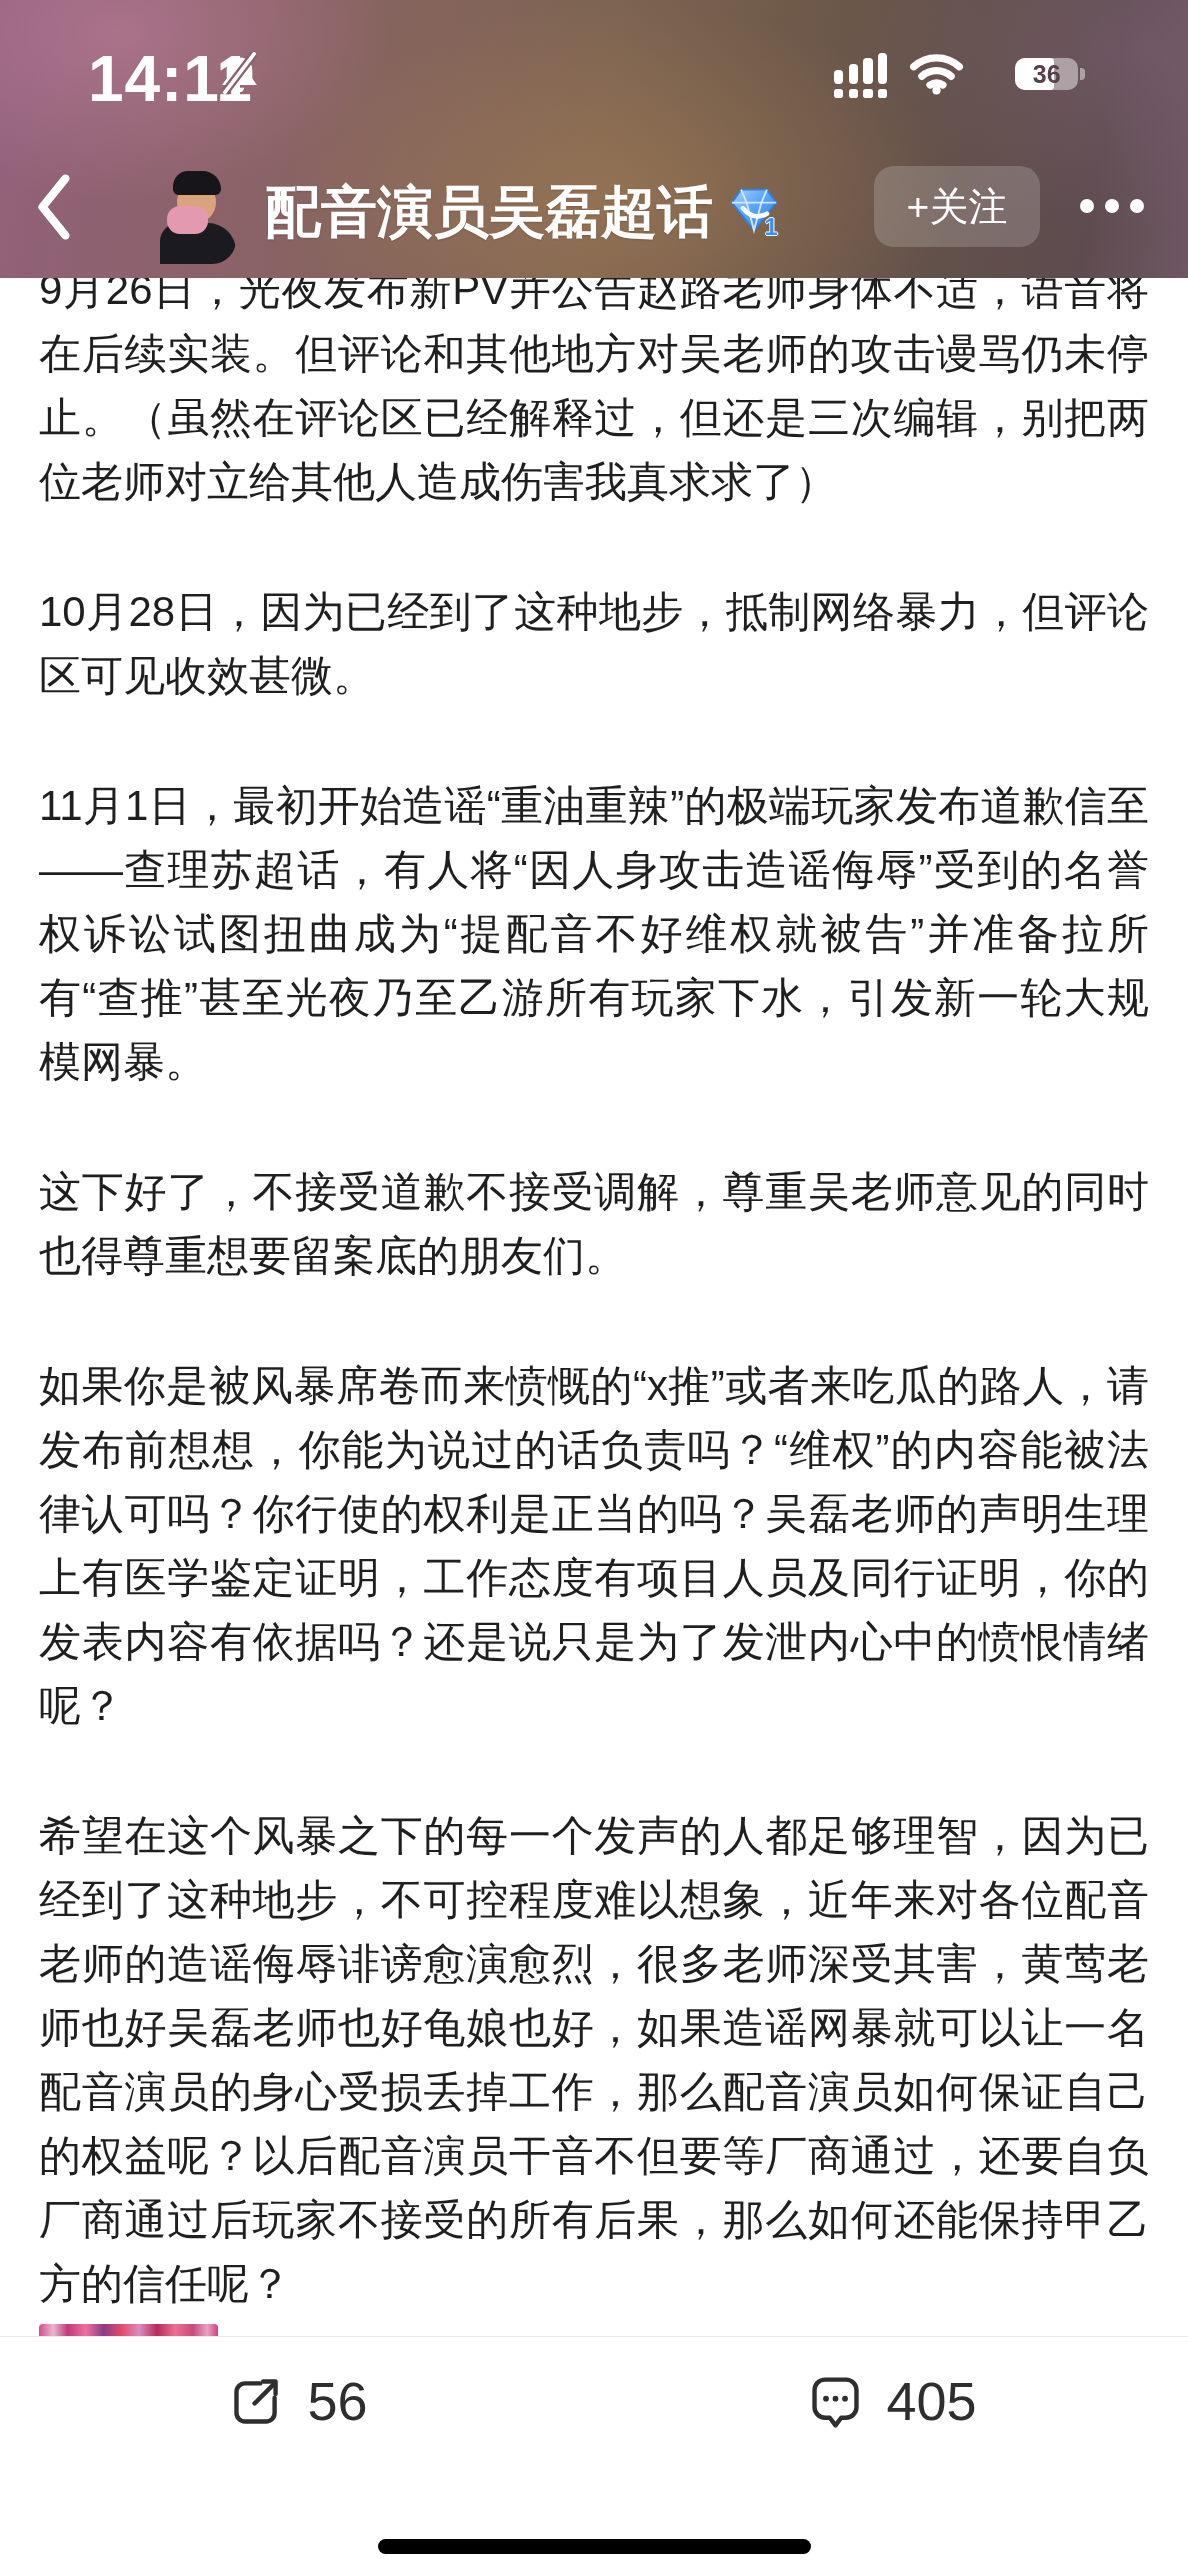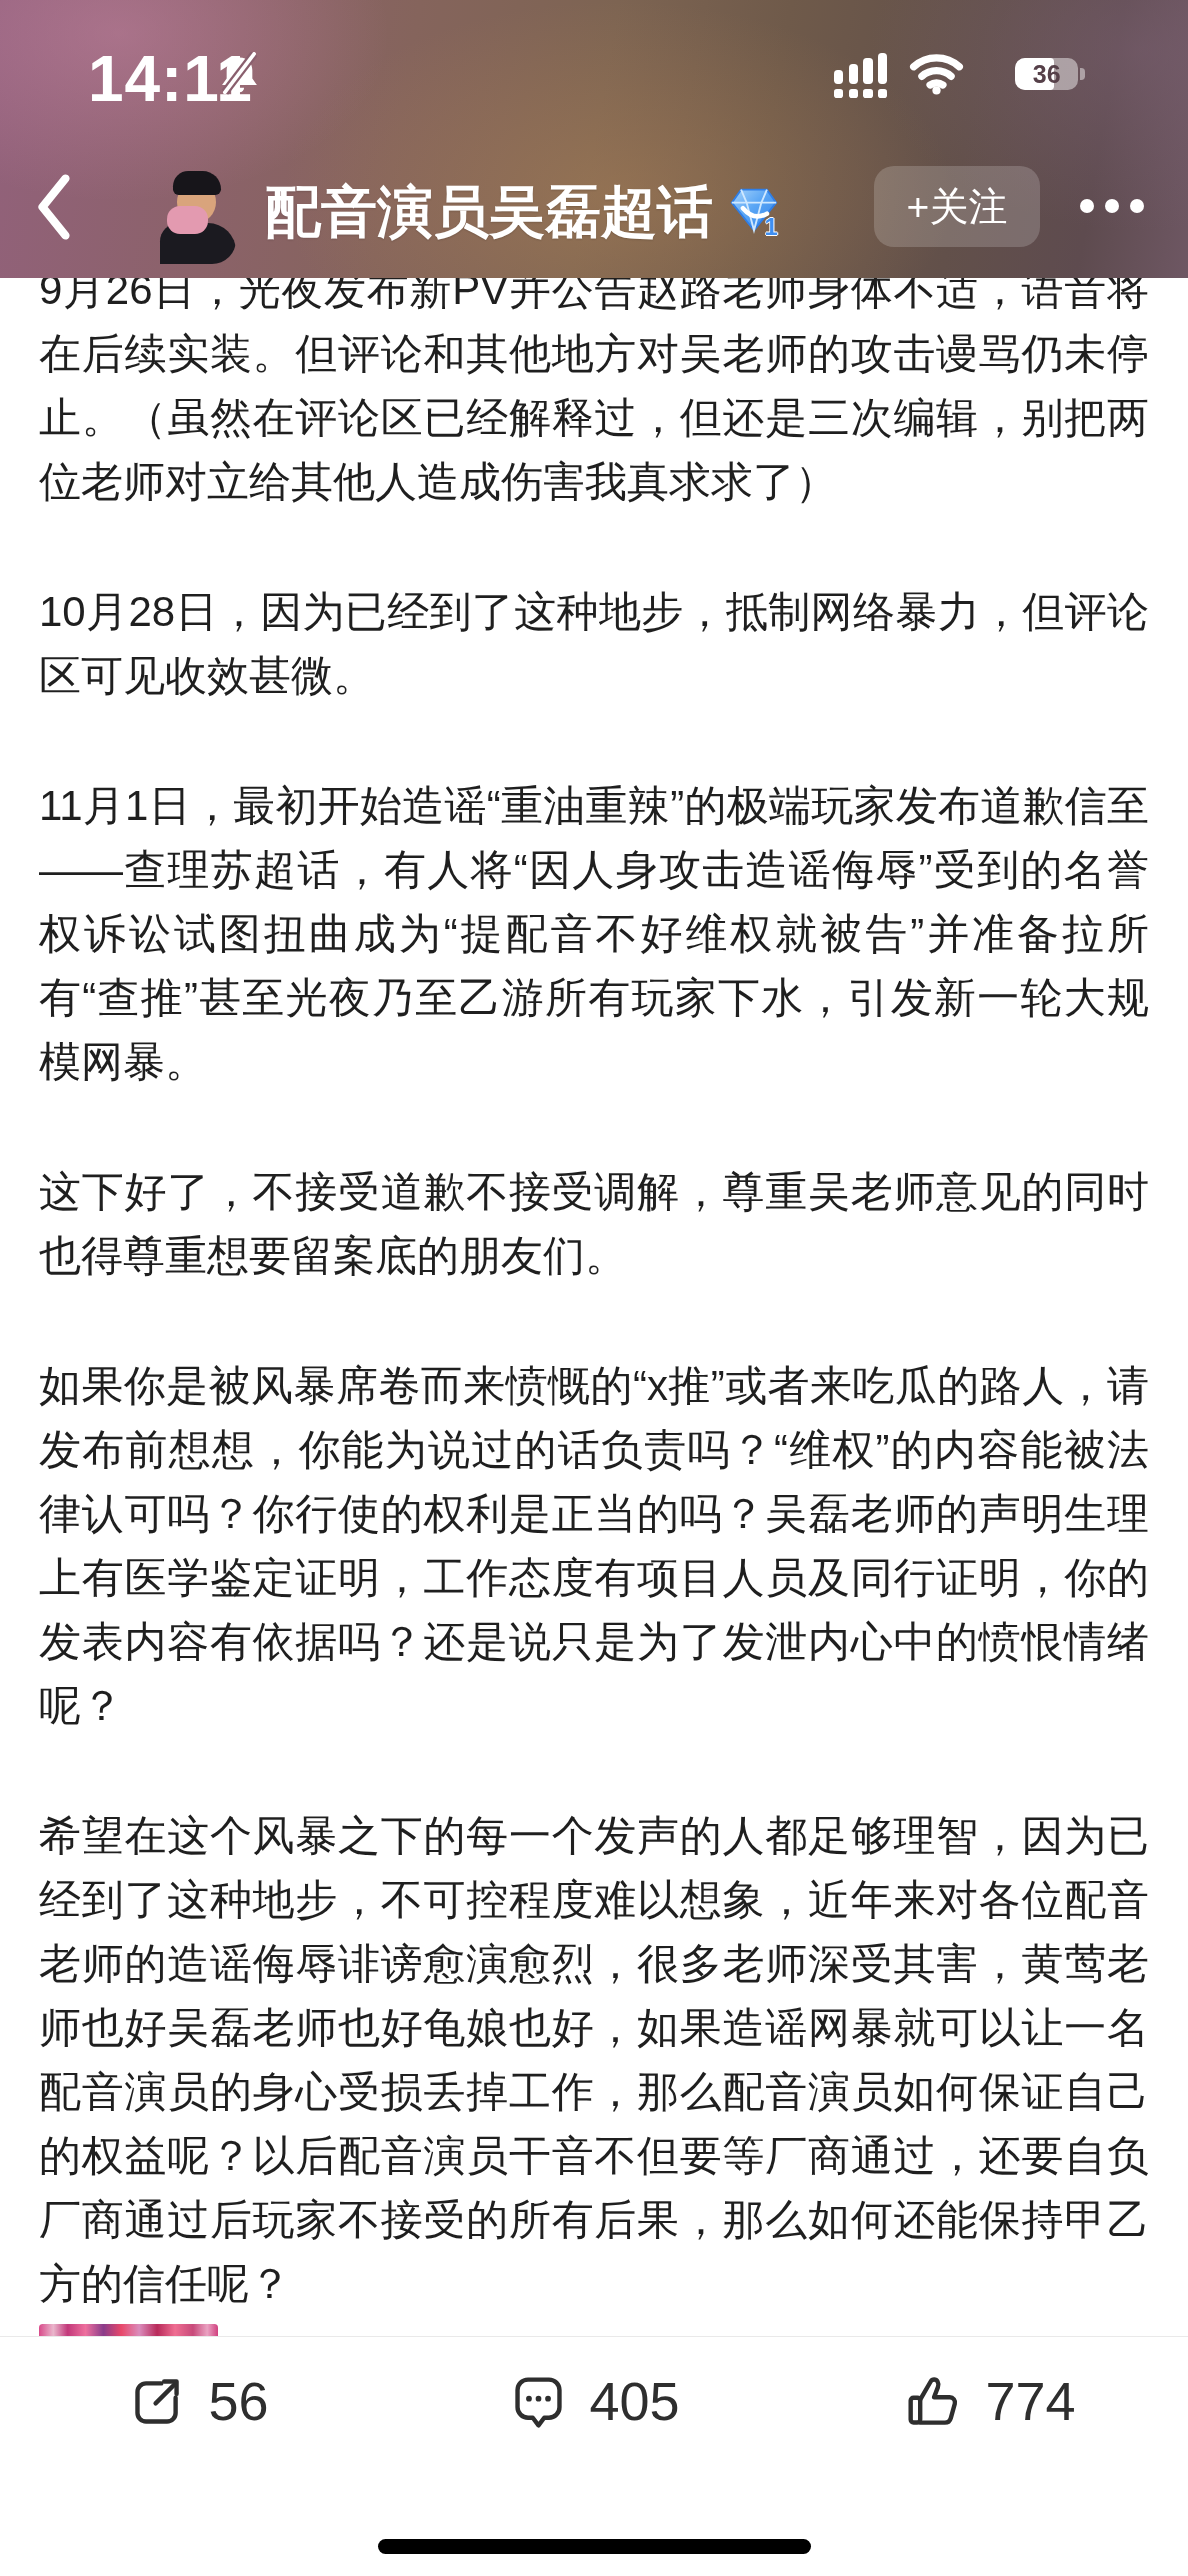--- a/index.html
+++ b/index.html
@@ -214,27 +214,18 @@
         <span>
           <svg width="61" height="61" viewBox="0 0 64 64" fill="none" stroke="#2e2e2e" stroke-width="4.6" stroke-linejoin="round">
             <path d="M26 49 h-5 a11 11 0 0 1 -11 -11 V20 a11 11 0 0 1 11 -11 h22 a11 11 0 0 1 11 11 v18 a11 11 0 0 1 -11 11 h-5 l-6 8 z"></path>
             <circle cx="22" cy="29" r="3" fill="#2e2e2e" stroke="none"></circle>
             <circle cx="32" cy="29" r="3" fill="#2e2e2e" stroke="none"></circle>
             <circle cx="42" cy="29" r="3" fill="#2e2e2e" stroke="none"></circle>
           </svg>
         </span>
         <span class="tb-count">405</span>
       </div>
-      <div class="tb-group">
-        <span>
-          <svg width="61" height="61" viewBox="0 0 64 64" fill="none" stroke="#2e2e2e" stroke-width="4.6" stroke-linecap="round" stroke-linejoin="round">
-            <rect x="7" y="28" width="10" height="26" rx="3"></rect>
-            <path d="M17 30 l11 -19 c1.6 -2.8 5.6 -2.8 7.2 0 1 1.8 1.2 4 .4 5.9 L31.5 27.5 H48 c3.6 0 6.2 3.4 5.3 6.9 l-4.2 15 c-.8 2.8 -3.3 4.8 -6.2 4.8 H17"></path>
-          </svg>
-        </span>
-        <span class="tb-count">774</span>
-      </div>
     </div>
   </div>
 
   <div class="home-indicator"></div>
 </div>
 
 
 </body></html>

